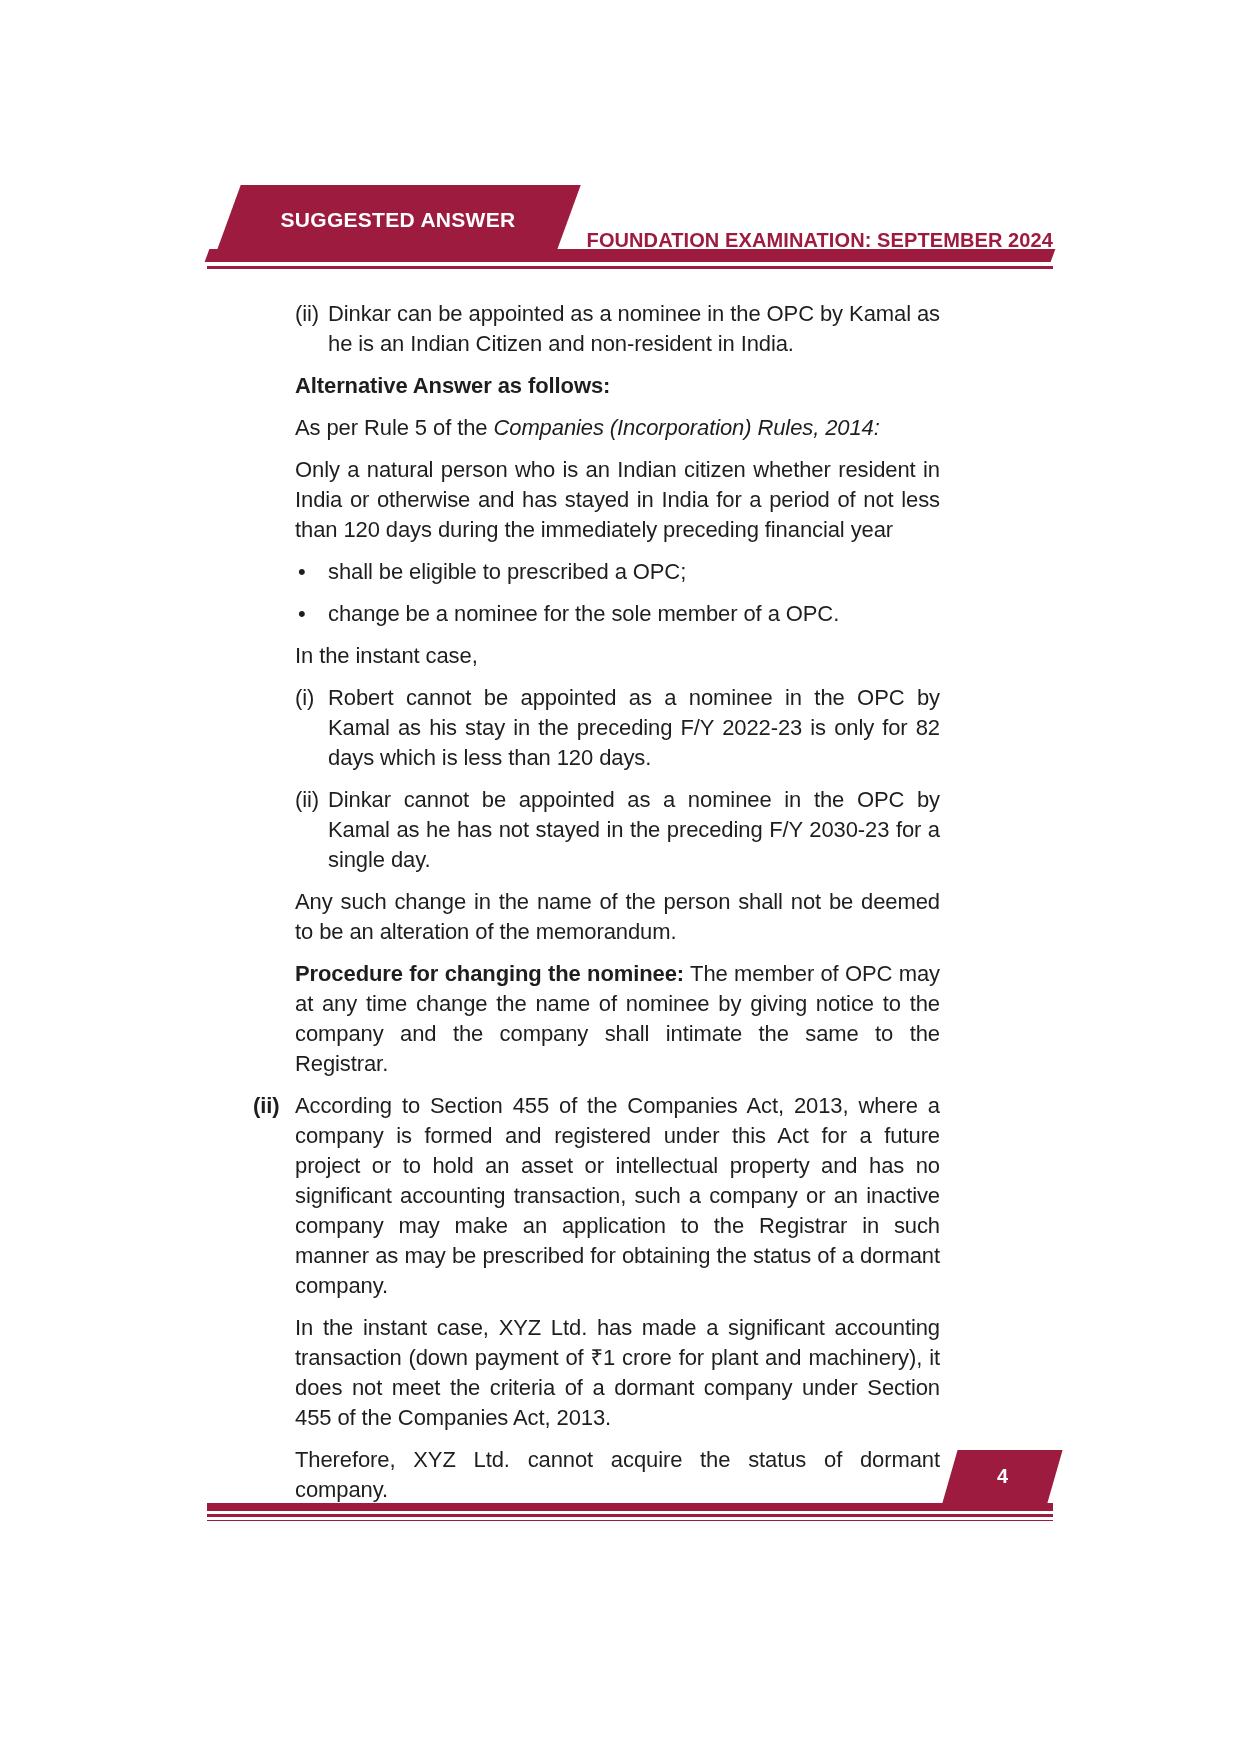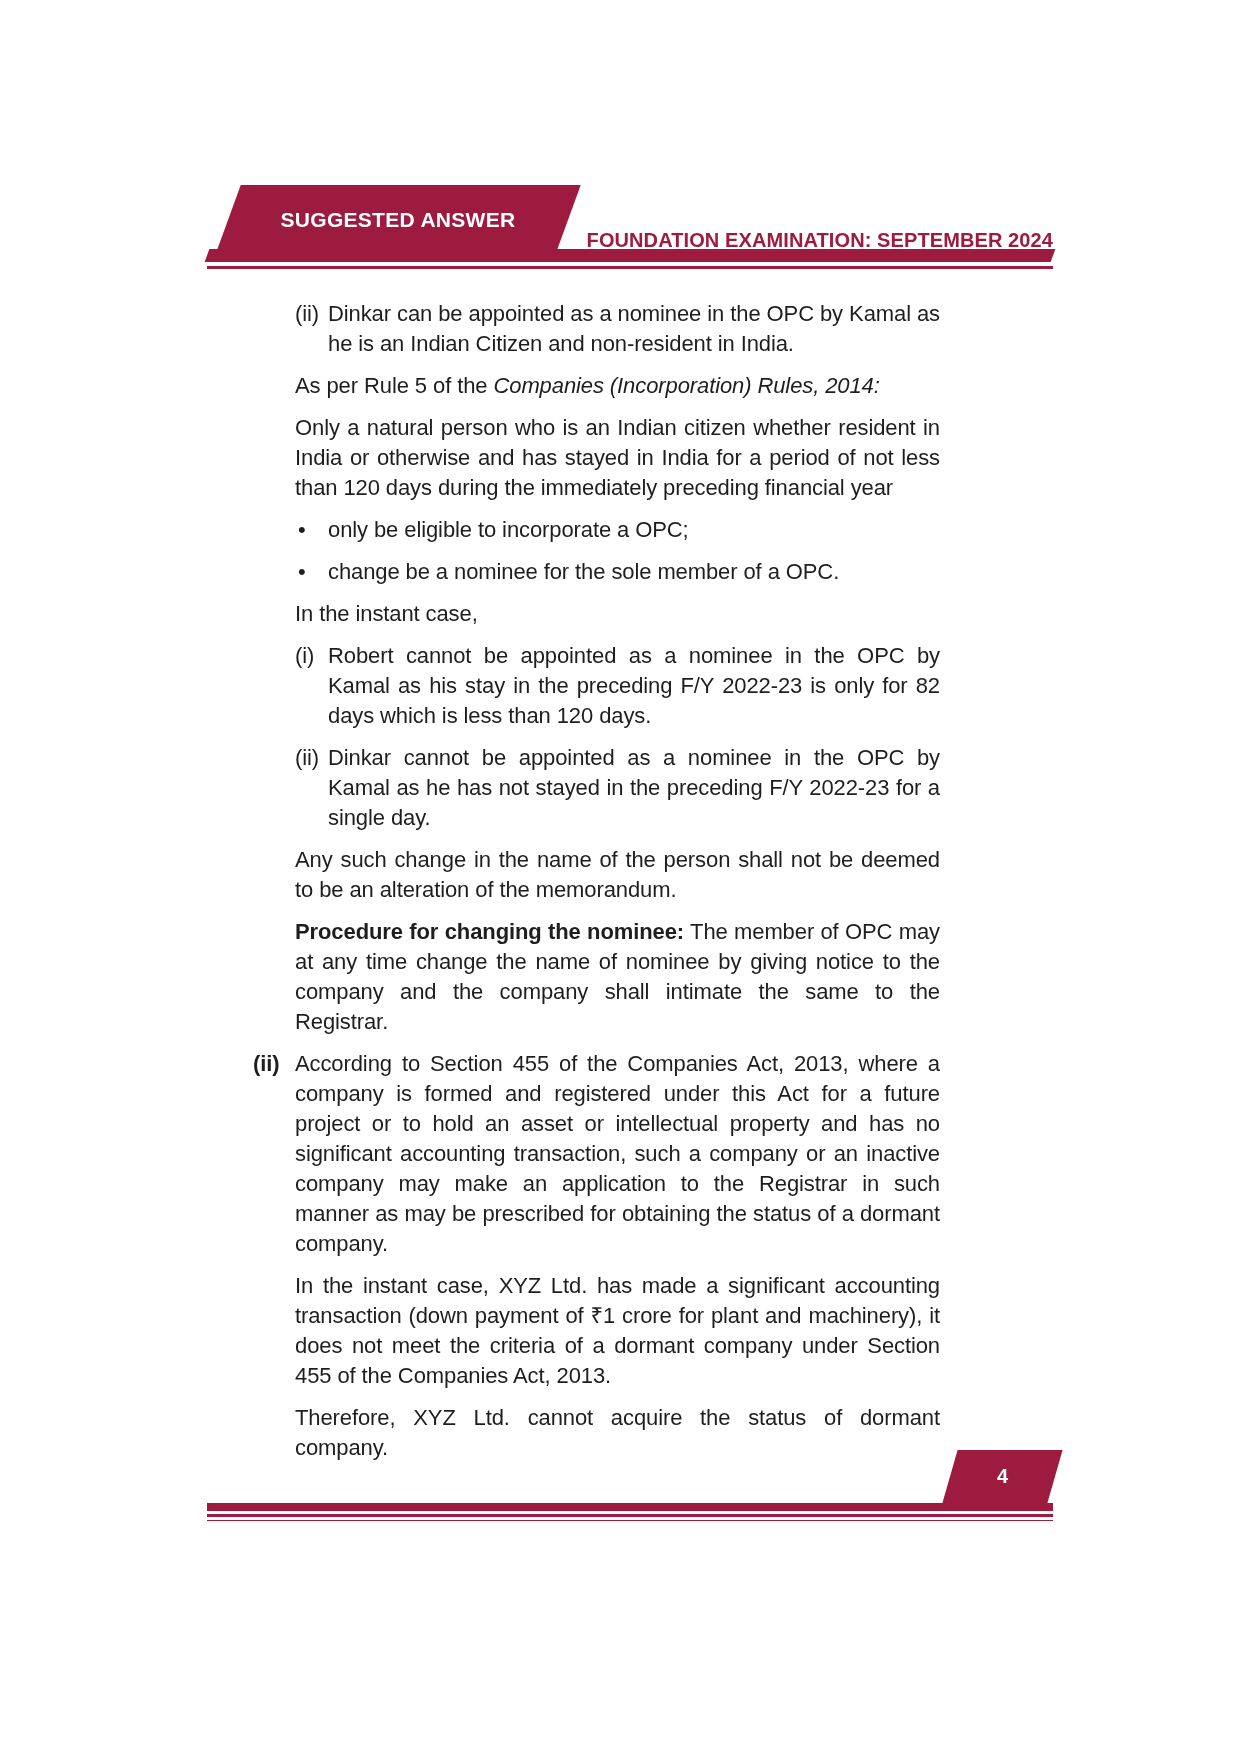--- a/index.html
+++ b/index.html
@@ -102,43 +102,44 @@
   </div>
   <div class="exam-title">FOUNDATION EXAMINATION: SEPTEMBER 2024</div>
 
   <div class="answer-body">
 
     <div class="li inner">
       <span class="marker">(ii)</span>
       <p>Dinkar can be appointed as a nominee in the OPC by Kamal as he is an Indian Citizen and non-resident in India.</p>
     </div>
 
+    <p class="indent b">Alternative Answer as follows:</p>
 
     <p class="indent"><span>As per Rule 5 of the </span><span class="it">Companies (Incorporation) Rules, 2014:</span></p>
 
     <p class="indent">Only a natural person who is an Indian citizen whether resident in India or otherwise and has stayed in India for a period of not less than 120 days during the immediately preceding financial year</p>
 
     <div class="li bullet">
       <span class="marker">•</span>
-      <p>only be eligible to incorporate a OPC;</p>
+      <p>shall be eligible to prescribed a OPC;</p>
     </div>
     <div class="li bullet">
       <span class="marker">•</span>
       <p>change be a nominee for the sole member of a OPC.</p>
     </div>
 
     <p class="indent">In the instant case,</p>
 
     <div class="li inner">
       <span class="marker">(i)</span>
       <p>Robert cannot be appointed as a nominee in the OPC by Kamal as his stay in the preceding F/Y 2022-23 is only for 82 days which is less than 120 days.</p>
     </div>
     <div class="li inner">
       <span class="marker">(ii)</span>
-      <p>Dinkar cannot be appointed as a nominee in the OPC by Kamal as he has not stayed in the preceding F/Y 2022-23 for a single day.</p>
+      <p>Dinkar cannot be appointed as a nominee in the OPC by Kamal as he has not stayed in the preceding F/Y 2030-23 for a single day.</p>
     </div>
 
     <p class="indent">Any such change in the name of the person shall not be deemed to be an alteration of the memorandum.</p>
 
     <p class="indent"><span class="b">Procedure for changing the nominee:</span><span> The member of OPC may at any time change the name of nominee by giving notice to the company and the company shall intimate the same to the Registrar.</span></p>
 
     <div class="li outer">
       <span class="marker">(ii)</span>
       <p>According to Section 455 of the Companies Act, 2013, where a company is formed and registered under this Act for a future project or to hold an asset or intellectual property and has no significant accounting transaction, such a company or an inactive company may make an application to the Registrar in such manner as may be prescribed for obtaining the status of a dormant company.</p>
     </div>

